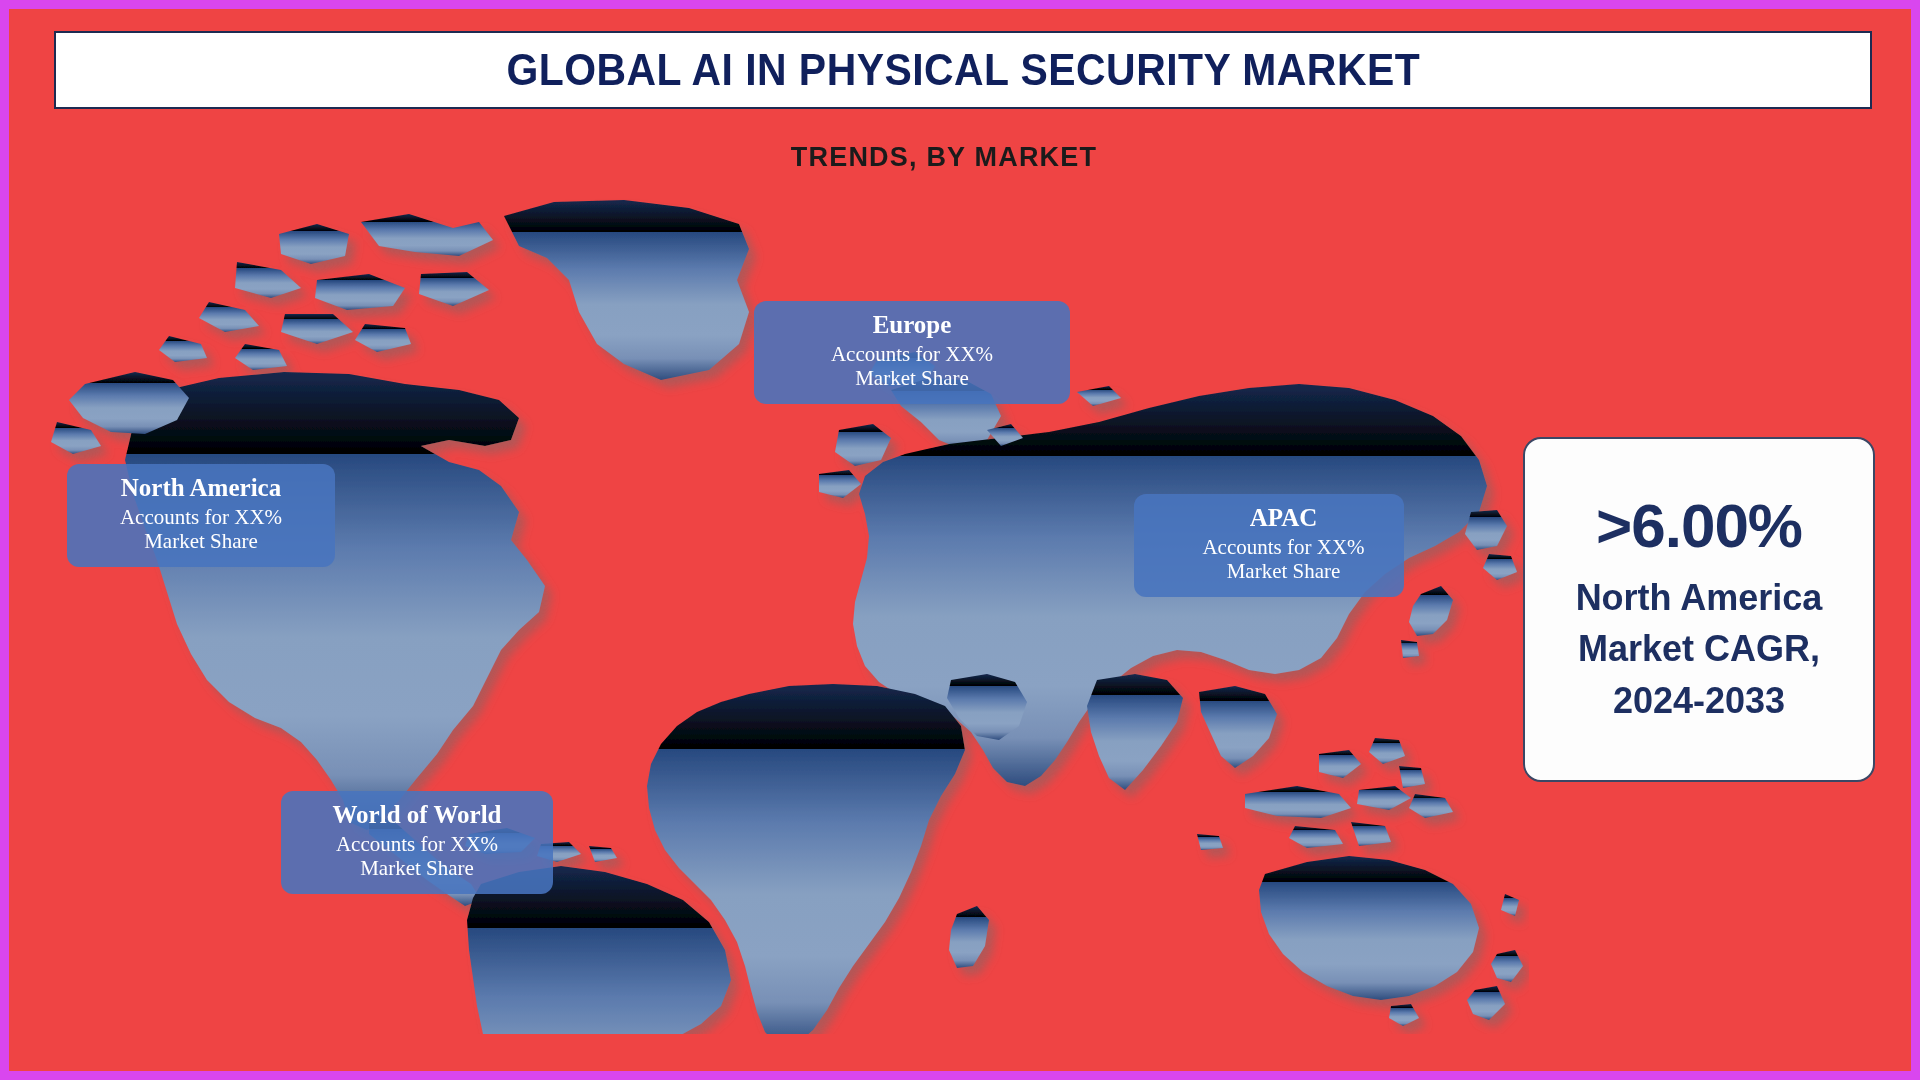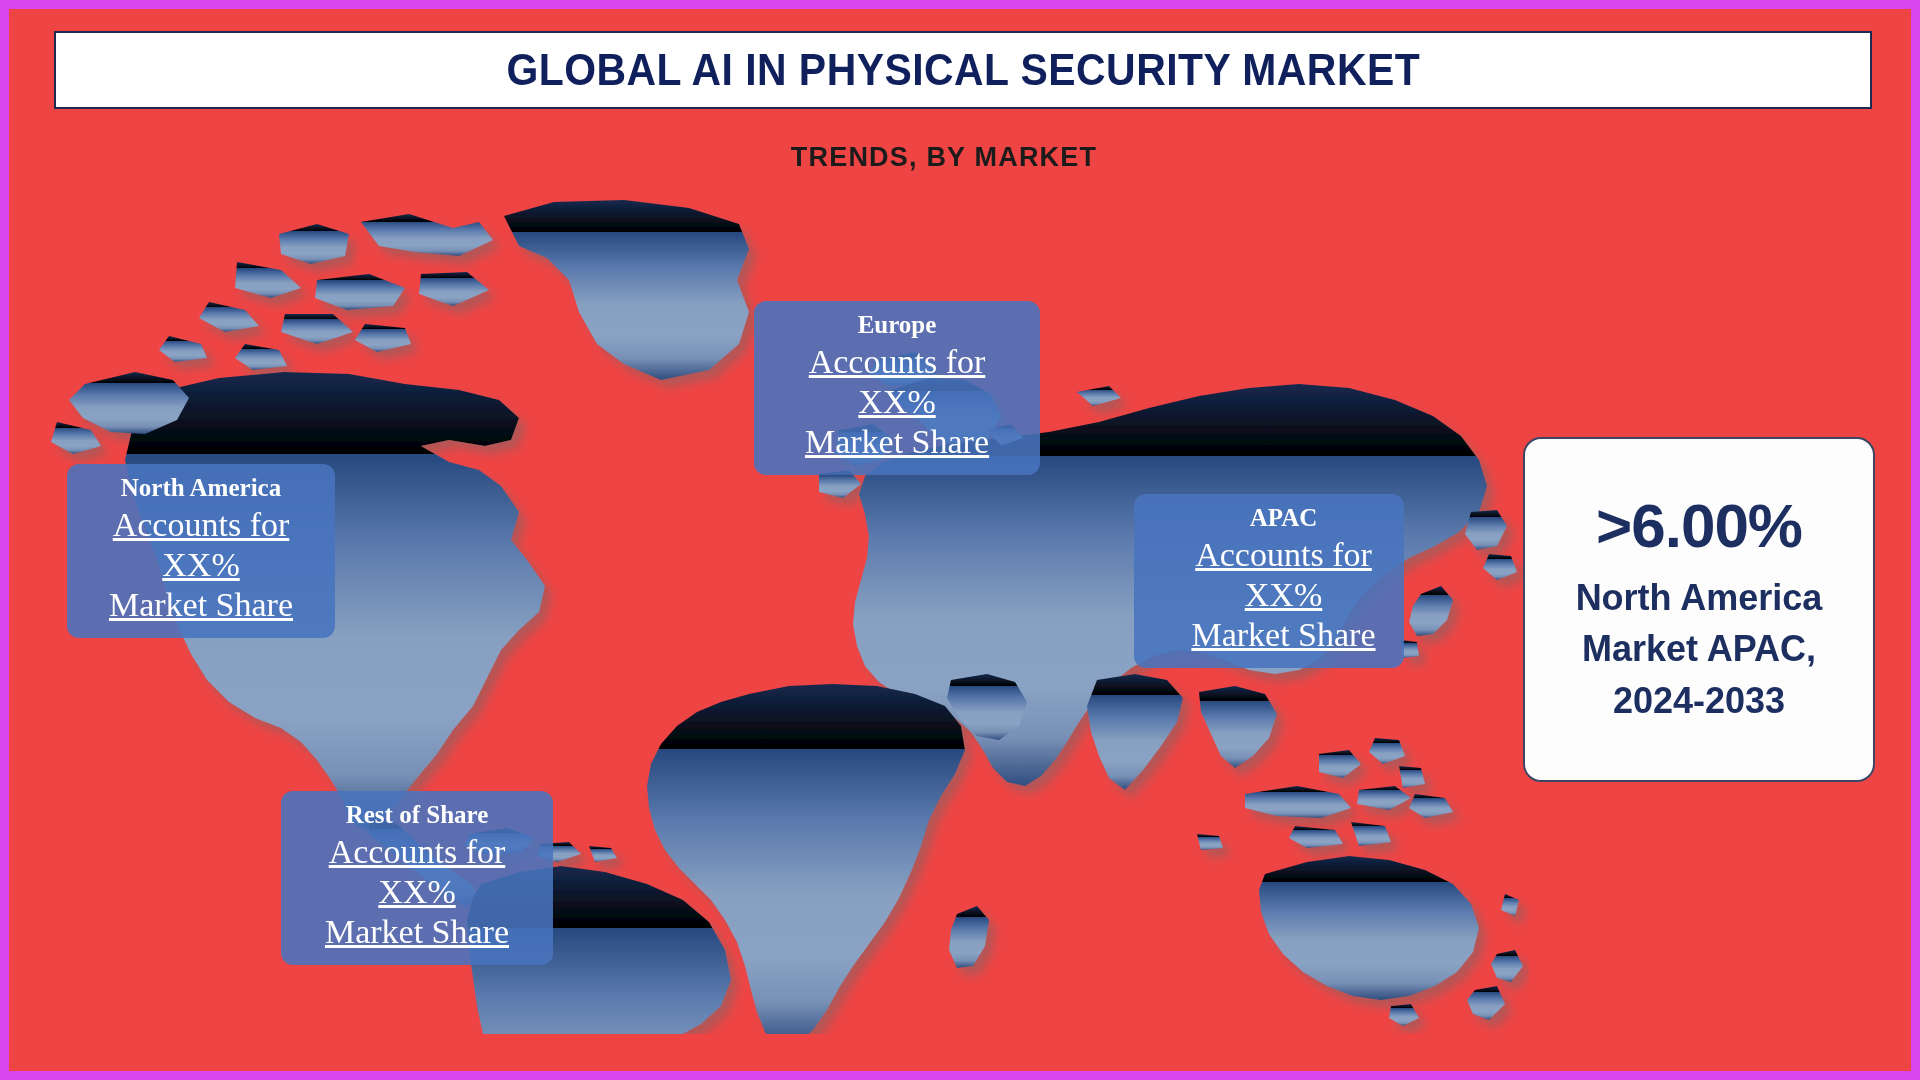--- a/index.html
+++ b/index.html
@@ -82,27 +82,26 @@
     line-height: 1.18;
   }
   .region-box .r-name {
     display: block;
     font-size: 25px;
     font-weight: bold;
     margin-bottom: 2px;
   }
   .region-box .r-line {
     display: block;
-    font-size: 34px;
+    font-size: 21px;
     font-weight: normal;
-    text-decoration: underline;
   }
 
   #box-north-america { left: 58px;  top: 455px;  width: 268px; }
-  #box-europe        { left: 745px; top: 292px;  width: 286px; }
+  #box-europe        { left: 745px; top: 292px;  width: 316px; }
   #box-apac          { left: 1125px;top: 485px;  width: 270px; padding-left: 41px; }
   #box-rest-of-world { left: 272px; top: 782px;  width: 272px; }
 
   
   .cagr-card {
     position: absolute;
     left: 1514px;
     top: 428px;
     width: 352px;
     height: 345px;
@@ -293,25 +292,25 @@
     <span class="r-line">Market Share</span>
   </div>
 
   <div class="region-box" id="box-apac">
     <span class="r-name">APAC</span>
     <span class="r-line">Accounts for XX%</span>
     <span class="r-line">Market Share</span>
   </div>
 
   <div class="region-box" id="box-rest-of-world">
-    <span class="r-name">Rest of Share</span>
+    <span class="r-name">World of World</span>
     <span class="r-line">Accounts for XX%</span>
     <span class="r-line">Market Share</span>
   </div>
 
   <div class="cagr-card">
     <div class="cagr-value">&gt;6.00%</div>
     <div class="cagr-line">North America</div>
-    <div class="cagr-line">Market APAC,</div>
+    <div class="cagr-line">Market CAGR,</div>
     <div class="cagr-line">2024-2033</div>
   </div>
 
 </div>
 
 </body></html>

